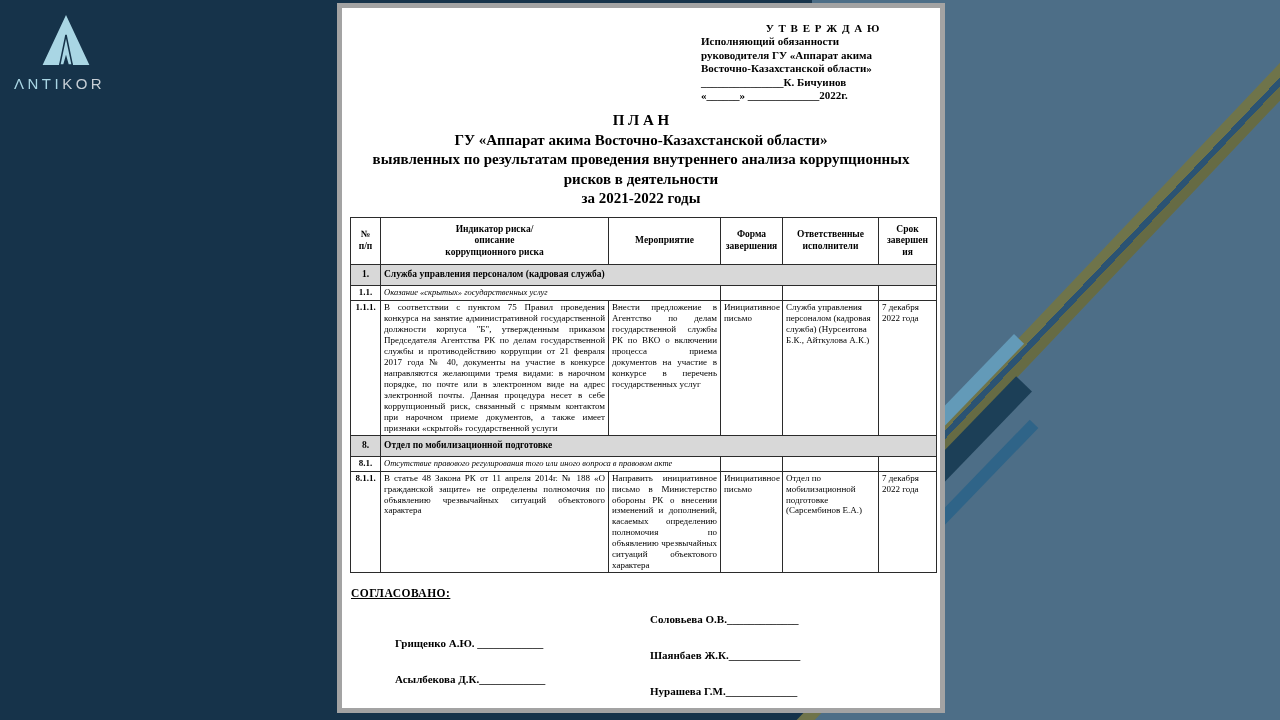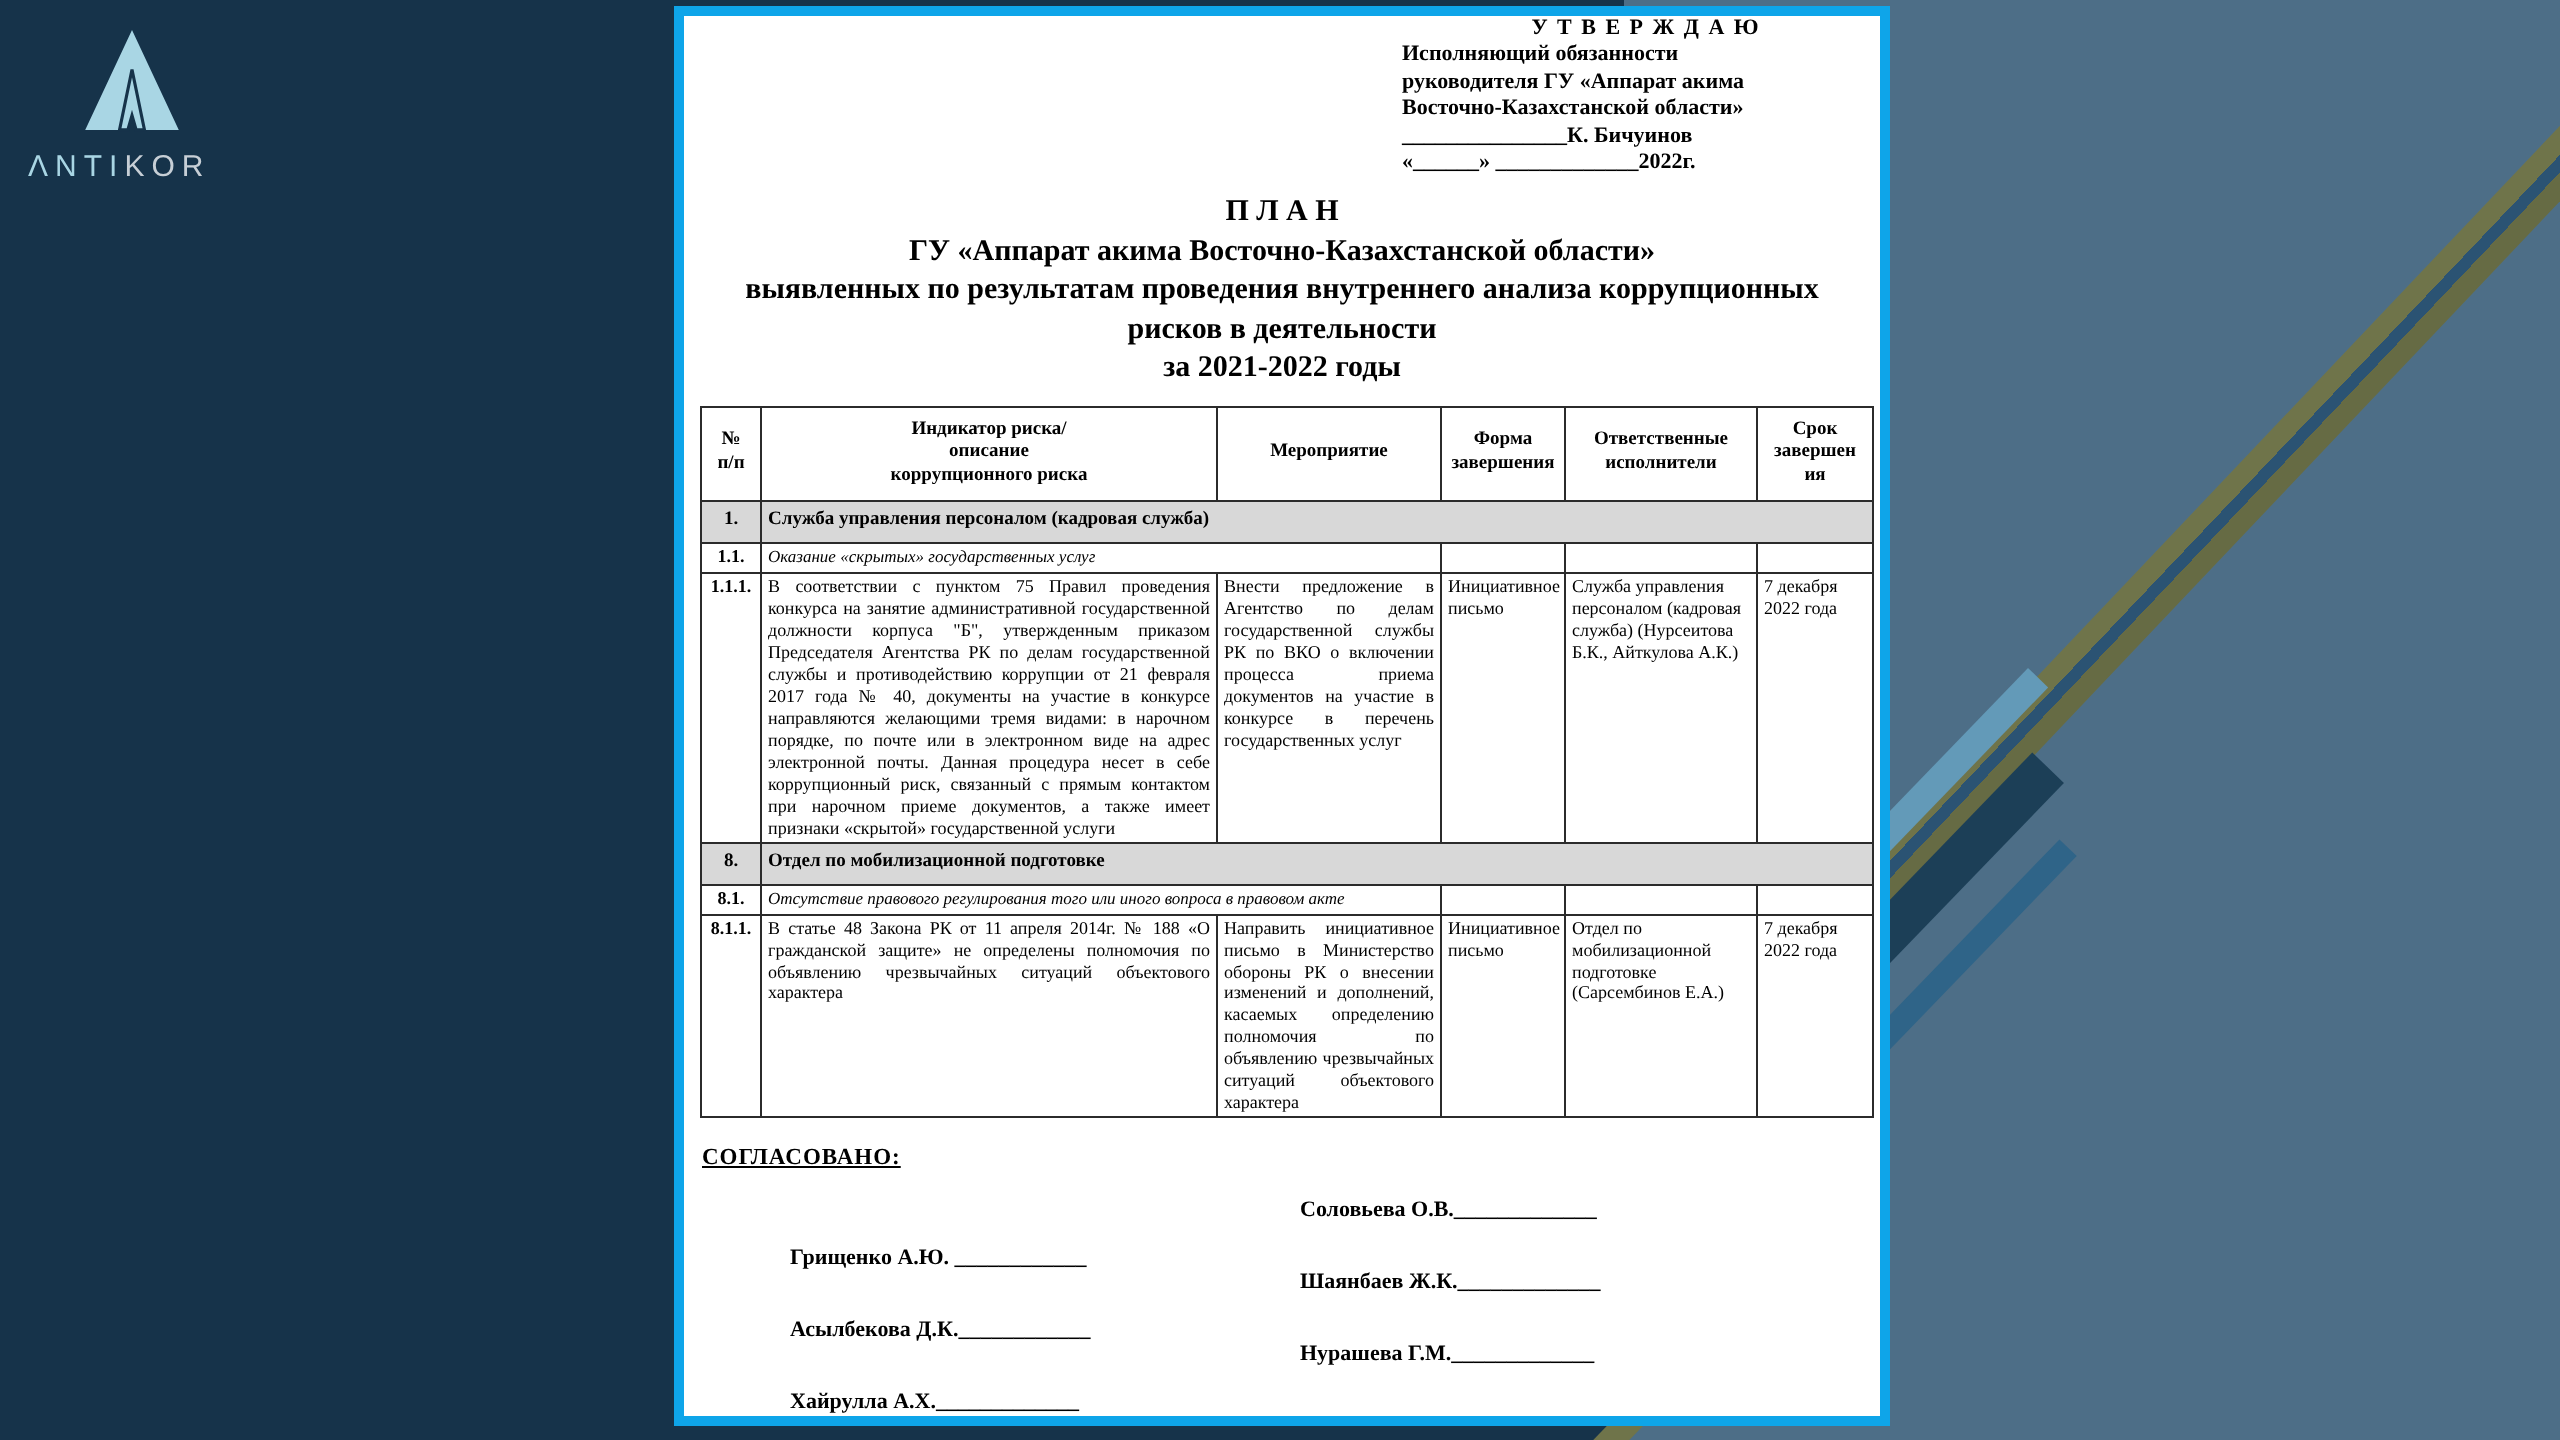--- a/index.html
+++ b/index.html
@@ -14,22 +14,22 @@
   .rib-dark{left:880px;top:434px;width:170px;height:22px;transform:rotate(-46deg);background:#1c3f57;}
   .rib-mid{left:890px;top:479px;width:170px;height:12px;transform:rotate(-46deg);background:#2f6488;}
   .stripe-bottom{left:690px;top:709px;width:240px;height:13px;transform:rotate(-46deg);background:#6f744a;}
   
   .logo{position:absolute;left:14px;top:12px;z-index:2;width:130px;}
   .logo svg{display:block;margin-left:26px;width:52px;height:56px;}
   .logo-text{margin-top:7px;font-size:15px;letter-spacing:3.5px;color:#a9d6e4;font-weight:400;}
   .logo-text .kor{color:#c7cfd6;}
   
   .document{position:absolute;left:337px;top:3px;width:608px;height:710px;box-sizing:border-box;
-     background:#ffffff;border:5px solid #0ea5e9;z-index:3;overflow:hidden;color:#000;
-     font-family:"Liberation Serif",serif;padding:0 7px;}
+     background:#ffffff;border:5px solid #a3a3a3;z-index:3;overflow:hidden;color:#000;
+     font-family:"Liberation Serif",serif;padding:14px 7px;}
   .approval{margin-left:352px;width:244px;font-weight:bold;font-size:11px;line-height:1.22;}
   .approval .line:first-child{text-align:center;letter-spacing:1px;}
   .title{text-align:center;font-weight:bold;font-size:15px;line-height:1.3;margin-top:9px;}
   .plan-table{border-collapse:collapse;margin-top:8px;margin-left:1px;width:586px;
      font-size:9px;line-height:1.22;table-layout:fixed;}
   .plan-table th,.plan-table td{border:1px solid #2b2b2b;padding:1px 3px;vertical-align:top;overflow:hidden;}
   .plan-table th{text-align:center;vertical-align:middle;white-space:pre-line;
      font-size:9.5px;font-weight:bold;height:42px;padding:2px;}
   .num{text-align:center;font-weight:bold;}
   .row-section td{background:#d8d8d8;height:18px;vertical-align:middle;}

